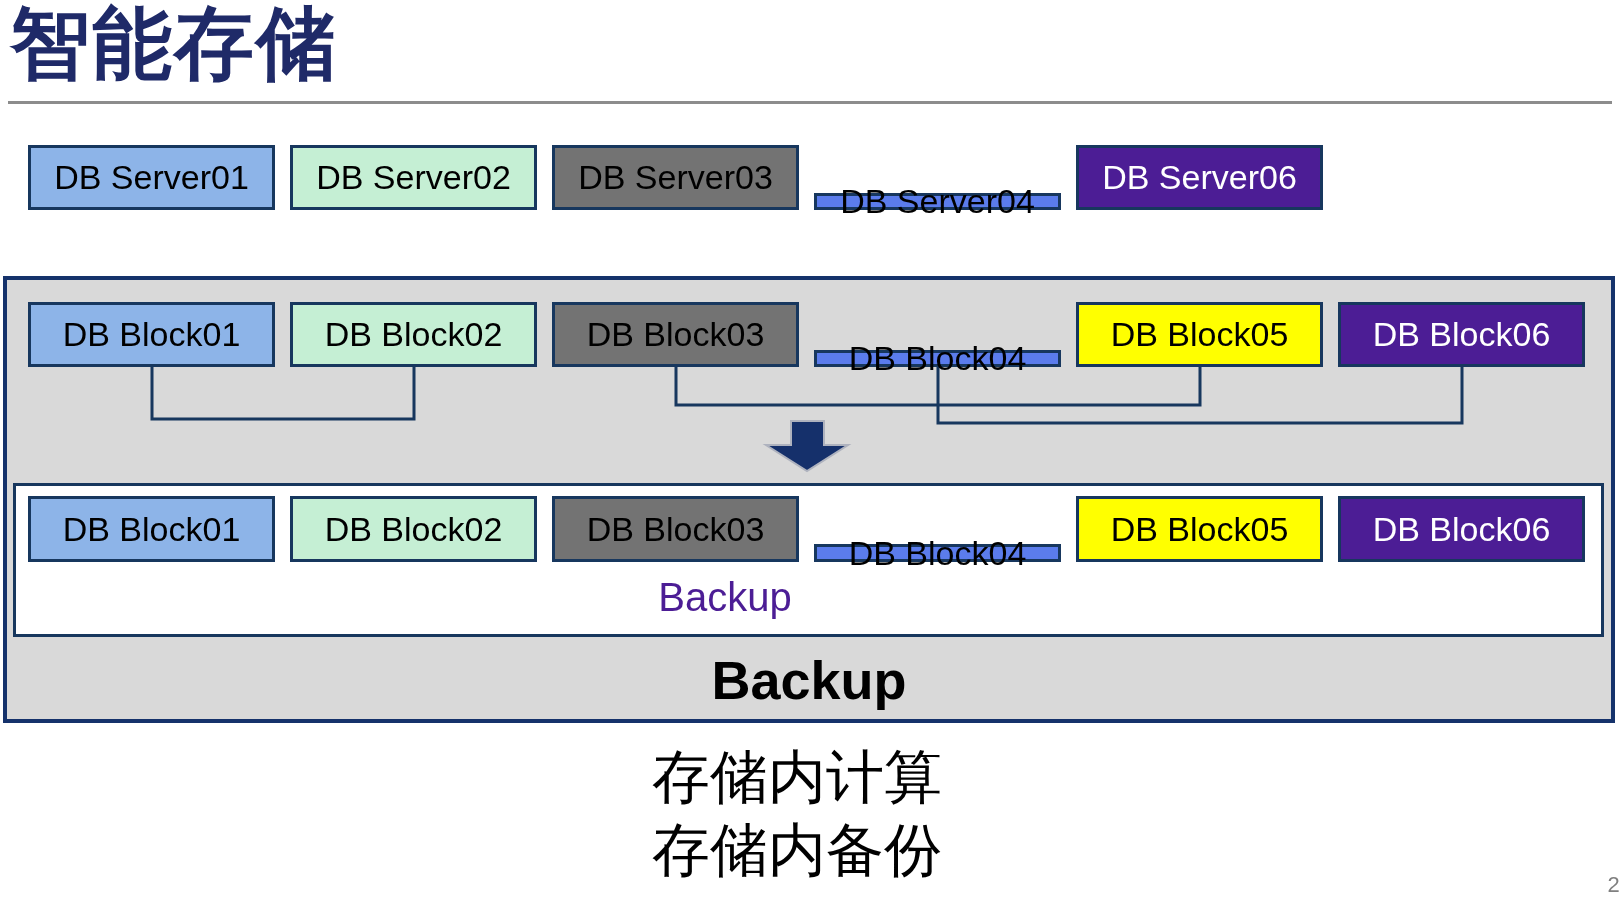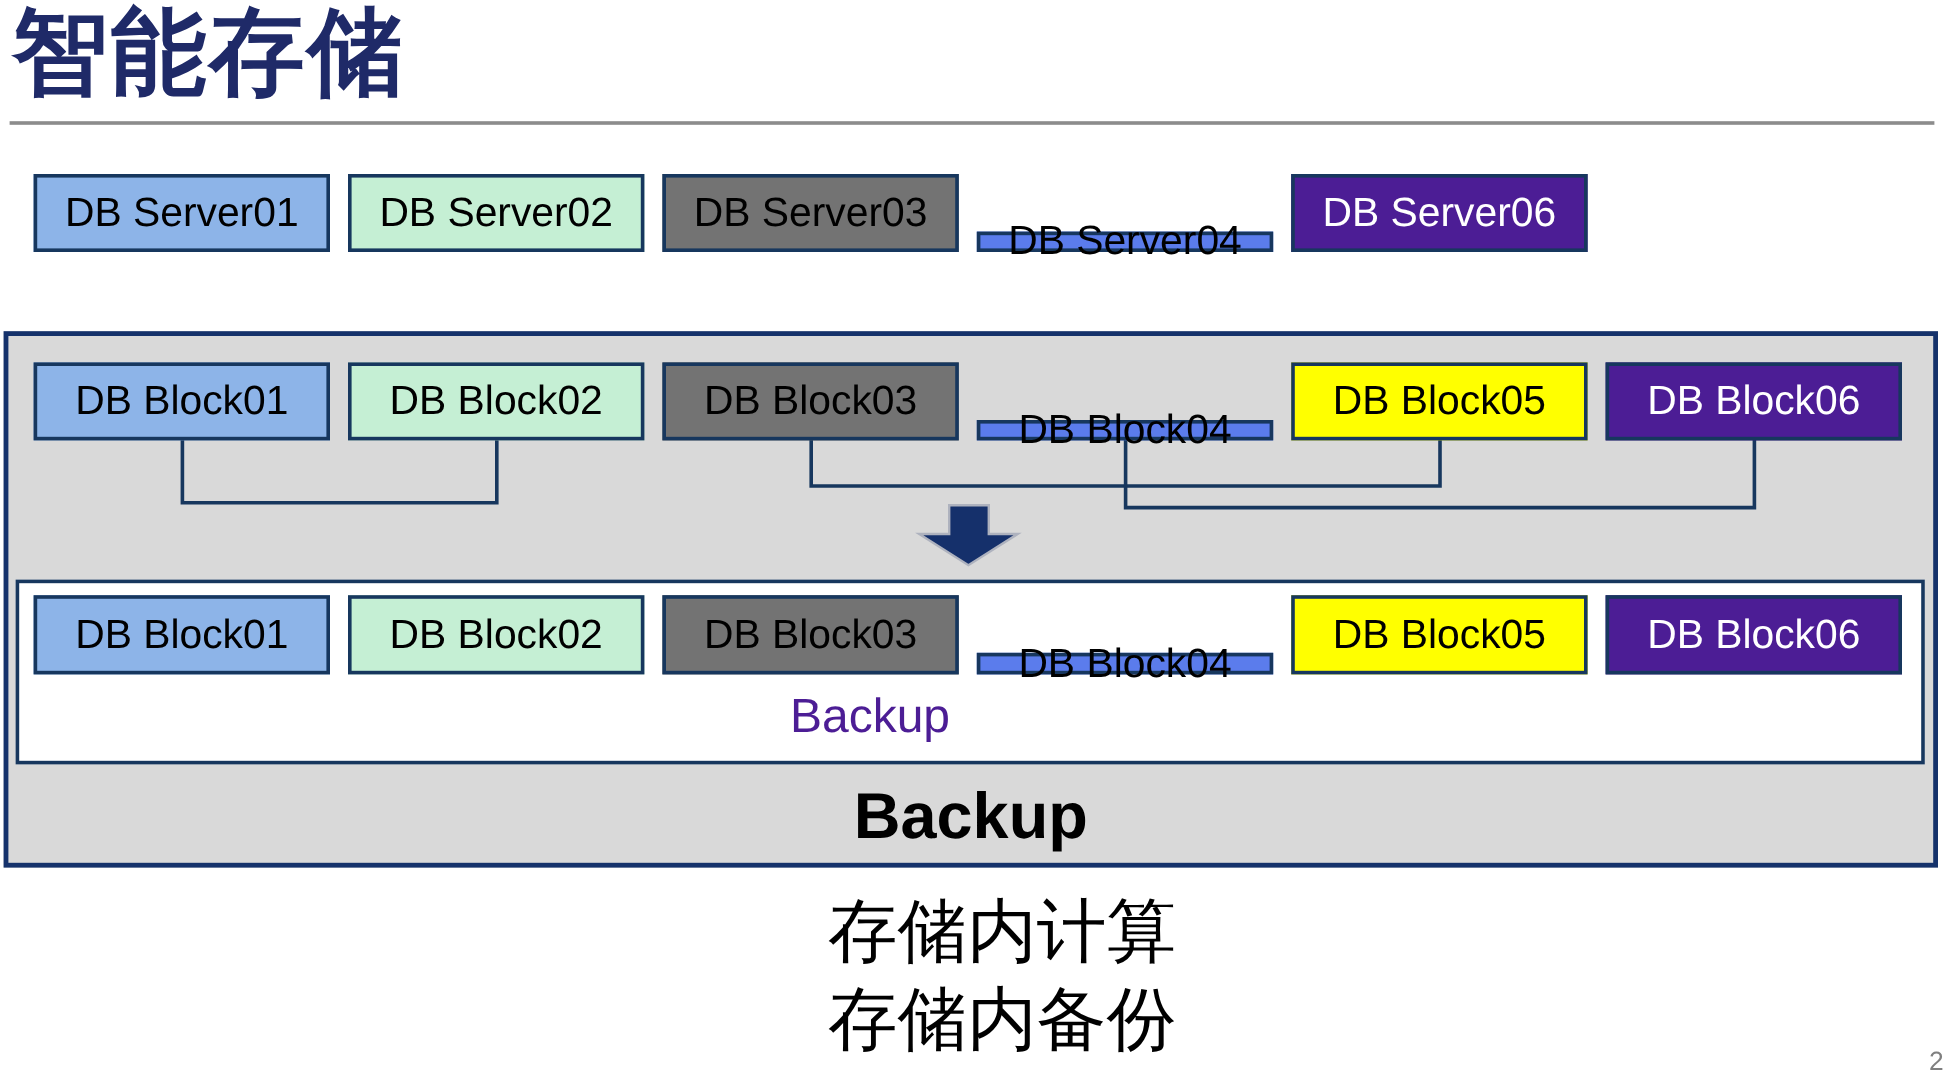--- a/index.html
+++ b/index.html
@@ -22,21 +22,21 @@
   .c5{background:#4c1d95;color:#ffffff;}
   .container{position:absolute;left:3px;top:276px;width:1612px;height:447px;box-sizing:border-box;
              background:#D9D9D9;border:4px solid #15326B;}
   .inner{position:absolute;left:13px;top:483px;width:1591px;height:154px;box-sizing:border-box;
          background:#ffffff;border:3px solid #17375E;}
   .overlay{position:absolute;left:0;top:0;pointer-events:none;}
   .backup-label{position:absolute;left:13px;top:566px;width:1424px;height:62px;display:flex;
                 align-items:center;justify-content:center;font-size:40px;color:#4c1d95;}
   .storage-label{position:absolute;left:3px;top:642px;width:1612px;height:76px;display:flex;
                  align-items:center;justify-content:center;font-size:54px;font-weight:bold;color:#000;}
-  .caption{position:absolute;left:652px;top:740px;font-size:58px;line-height:73px;color:#000;margin-left:38px;}
+  .caption{position:absolute;left:652px;top:740px;font-size:58px;line-height:73px;color:#000;}
   .page-num{position:absolute;right:28px;top:872px;font-size:22px;color:#808080;}
 </style>
 </head>
 <body>
 
 <div class="slide">
 
   <div class="title">智能存储</div>
   <div class="hr"></div>
 

